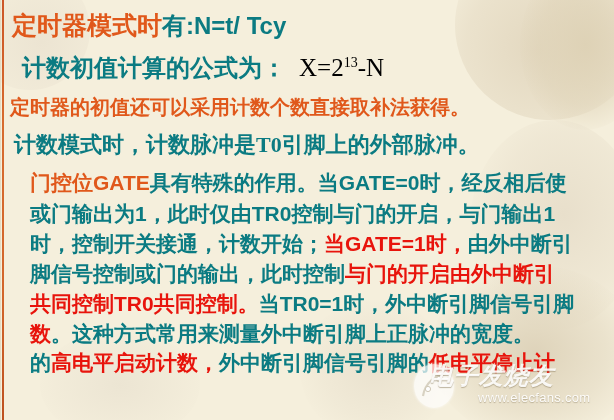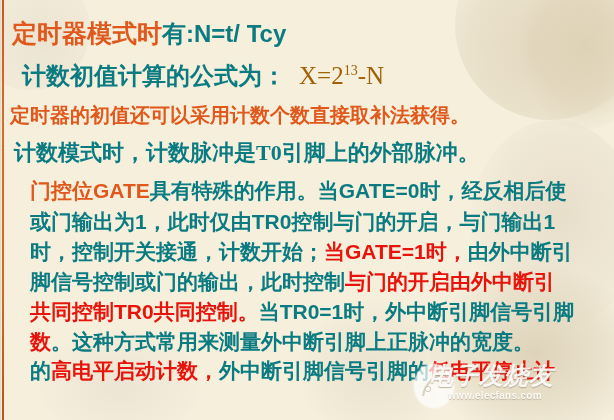--- a/index.html
+++ b/index.html
@@ -76,36 +76,36 @@
     height: 420px;
     background: #e6dcc4;
   }
 
   .content {
     position: absolute;
     top: 0;
     left: 0;
     width: 614px;
     height: 420px;
-    padding: 14px 4px 0 6px;
+    padding: 6px 4px 0 6px;
     box-sizing: border-box;
   }
 
   .line {
     font-family: "DejaVu Sans", "Liberation Sans", sans-serif;
     font-weight: bold;
     letter-spacing: 0px;
     white-space: nowrap;
   }
 
   
   .c-orange { color: #e0581b; }
   .c-teal   { color: #0b7b82; }
   .c-red    { color: #e8140c; }
-  .c-black  { color: #a16207; }
+  .c-black  { color: #000000; }
 
   
   .line-1 {
     font-size: 25px;
     line-height: 40px;
     padding-left: 6px;
   }
   .line-1 .tail {
     font-family: "Liberation Sans", sans-serif;
     font-size: 24px;
@@ -189,25 +189,25 @@
     font-family: "DejaVu Sans", sans-serif;
     font-size: 24px;
     font-weight: bold;
     font-style: italic;
     color: rgba(255,255,255,0.90);
     text-shadow: 0 1px 1px rgba(140,125,95,0.55);
     letter-spacing: 1px;
   }
   .wm-url {
     position: absolute;
-    left: 36px;
+    left: 66px;
     top: 32px;
     font-family: "Liberation Sans", sans-serif;
-    font-size: 10px;
-    font-weight: bold;
+    font-size: 13px;
+    font-weight: normal;
     color: rgba(255,255,255,0.92);
     text-shadow: 0 1px 1px rgba(140,125,95,0.5);
     letter-spacing: 0.3px;
   }
 </style>
 </head>
 <body>
 
 <div id="slide">
 

